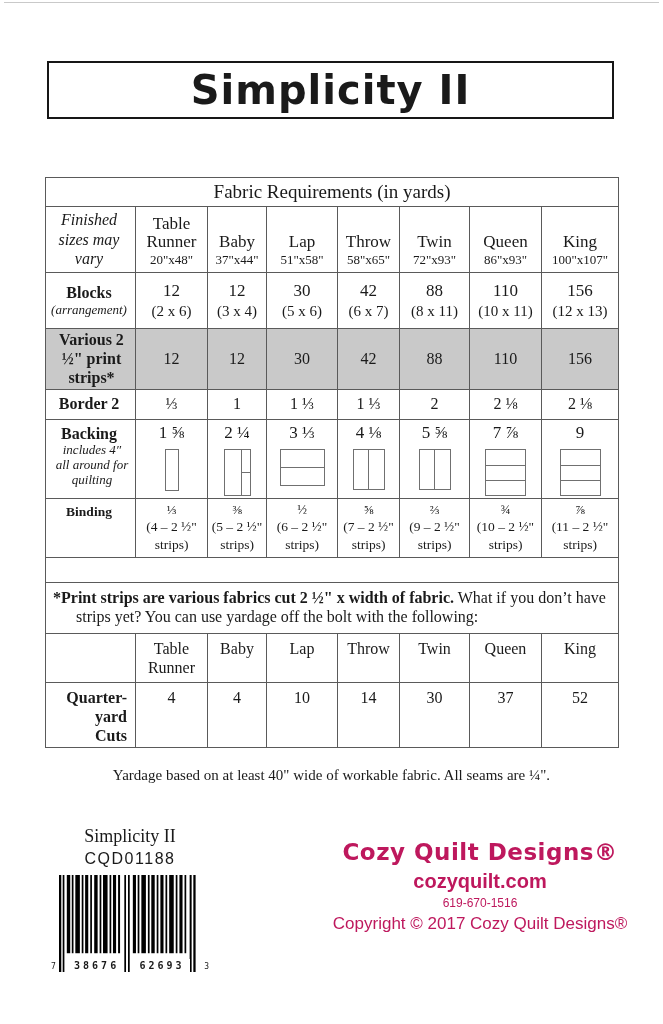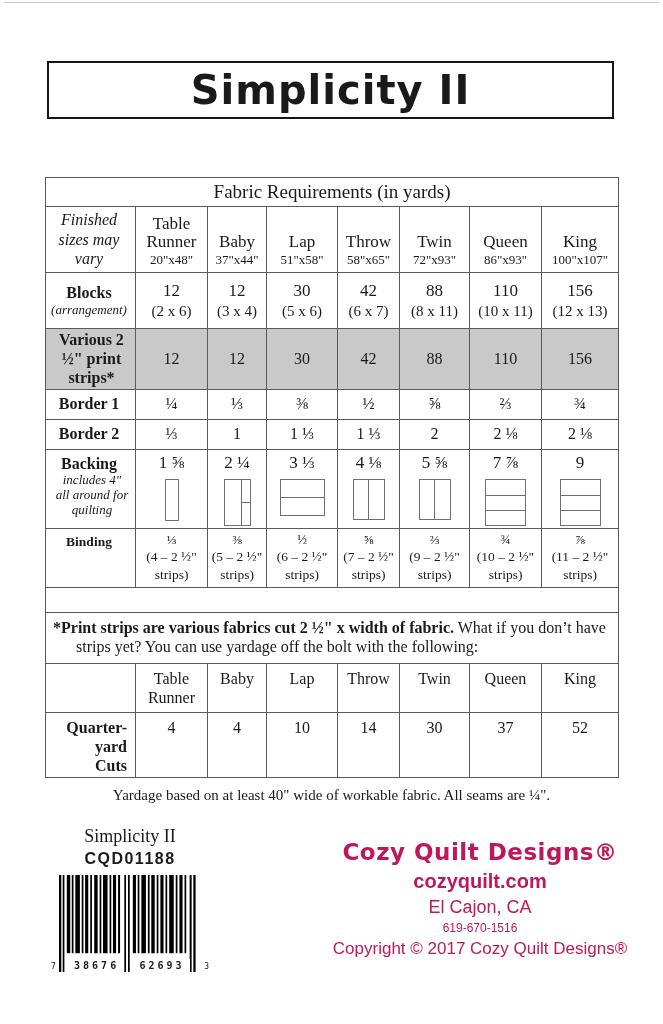--- a/index.html
+++ b/index.html
@@ -61,26 +61,26 @@
   .dg2 .hseg { left:64%; top:50%; }
   .dg3 { width:45px; height:37px; }
   .dg3 .hline { top:50%; }
   .dg4 { width:32px; height:41px; }
   .dg4 .vline { left:48%; }
   .dg6 { width:41px; height:47px; }
   .dg6 .h1 { top:33%; }
   .dg6 .h2 { top:66%; }
 
   
-  .footnote { position:absolute; left:45px; top:787px; width:573px; text-align:center; font-size:15px; }
+  .footnote { position:absolute; left:45px; top:767px; width:573px; text-align:center; font-size:15px; }
 
   
   .blk-left { position:absolute; left:52px; top:826px; width:156px; text-align:center; }
   .pat-name { font-size:18px; }
-  .pat-sku { font-family:"Liberation Sans", sans-serif; font-size:16px; letter-spacing:1.5px; margin-top:3px;font-weight:bold; }
+  .pat-sku { font-family:"Liberation Sans", sans-serif; font-size:16px; letter-spacing:1.5px; margin-top:3px; }
   .barcode { position:relative; width:142px; height:97px; margin:7px auto 0; }
   .barcode svg { display:block; width:100%; height:100%; }
   .bc-num { position:absolute; font-family:"DejaVu Sans Mono", monospace; font-size:10px; font-weight:700; background:#fff; bottom:0; height:13px; line-height:13px; letter-spacing:3px; text-align:center; }
   .bc-left { left:7%; width:39%; }
   .bc-right { left:53%; width:39%; }
   .bc-edge { position:absolute; bottom:0; font-family:"DejaVu Sans Mono", monospace; font-size:8px; line-height:10px; }
   .bc-lead { left:-8px; }
   .bc-trail { right:-8px; }
 
   
@@ -188,30 +188,20 @@
         <td class="rowlabel" style="padding-left:8px">Various 2 ½" print strips*</td>
         <td class="val">12</td>
         <td class="val">12</td>
         <td class="val">30</td>
         <td class="val">42</td>
         <td class="val">88</td>
         <td class="val">110</td>
         <td class="val">156</td>
       </tr>
 
-      <tr class="r-border">
-        <td class="rowlabel">Border 1</td>
-        <td>¼</td>
-        <td>⅓</td>
-        <td>⅜</td>
-        <td>½</td>
-        <td>⅝</td>
-        <td>⅔</td>
-        <td>¾</td>
-      </tr>
 
       <tr class="r-border">
         <td class="rowlabel">Border 2</td>
         <td>⅓</td>
         <td>1</td>
         <td>1 ⅓</td>
         <td>1 ⅓</td>
         <td>2</td>
         <td>2 ⅛</td>
         <td>2 ⅛</td>
@@ -354,17 +344,16 @@
       <span class="bc-edge bc-lead">7</span>
       <span class="bc-num bc-left">38676</span>
       <span class="bc-num bc-right">62693</span>
       <span class="bc-edge bc-trail">3</span>
     </div>
   </div>
 
   <div class="blk-right">
     <div class="co-name">Cozy Quilt Designs®</div>
     <div class="co-web">cozyquilt.com</div>
-    <div class="co-city">El Cajon, CA</div>
     <div class="co-phone">619-670-1516</div>
     <div class="co-copy">Copyright © 2017 Cozy Quilt Designs®</div>
   </div>
 </div>
 
 </body></html>

